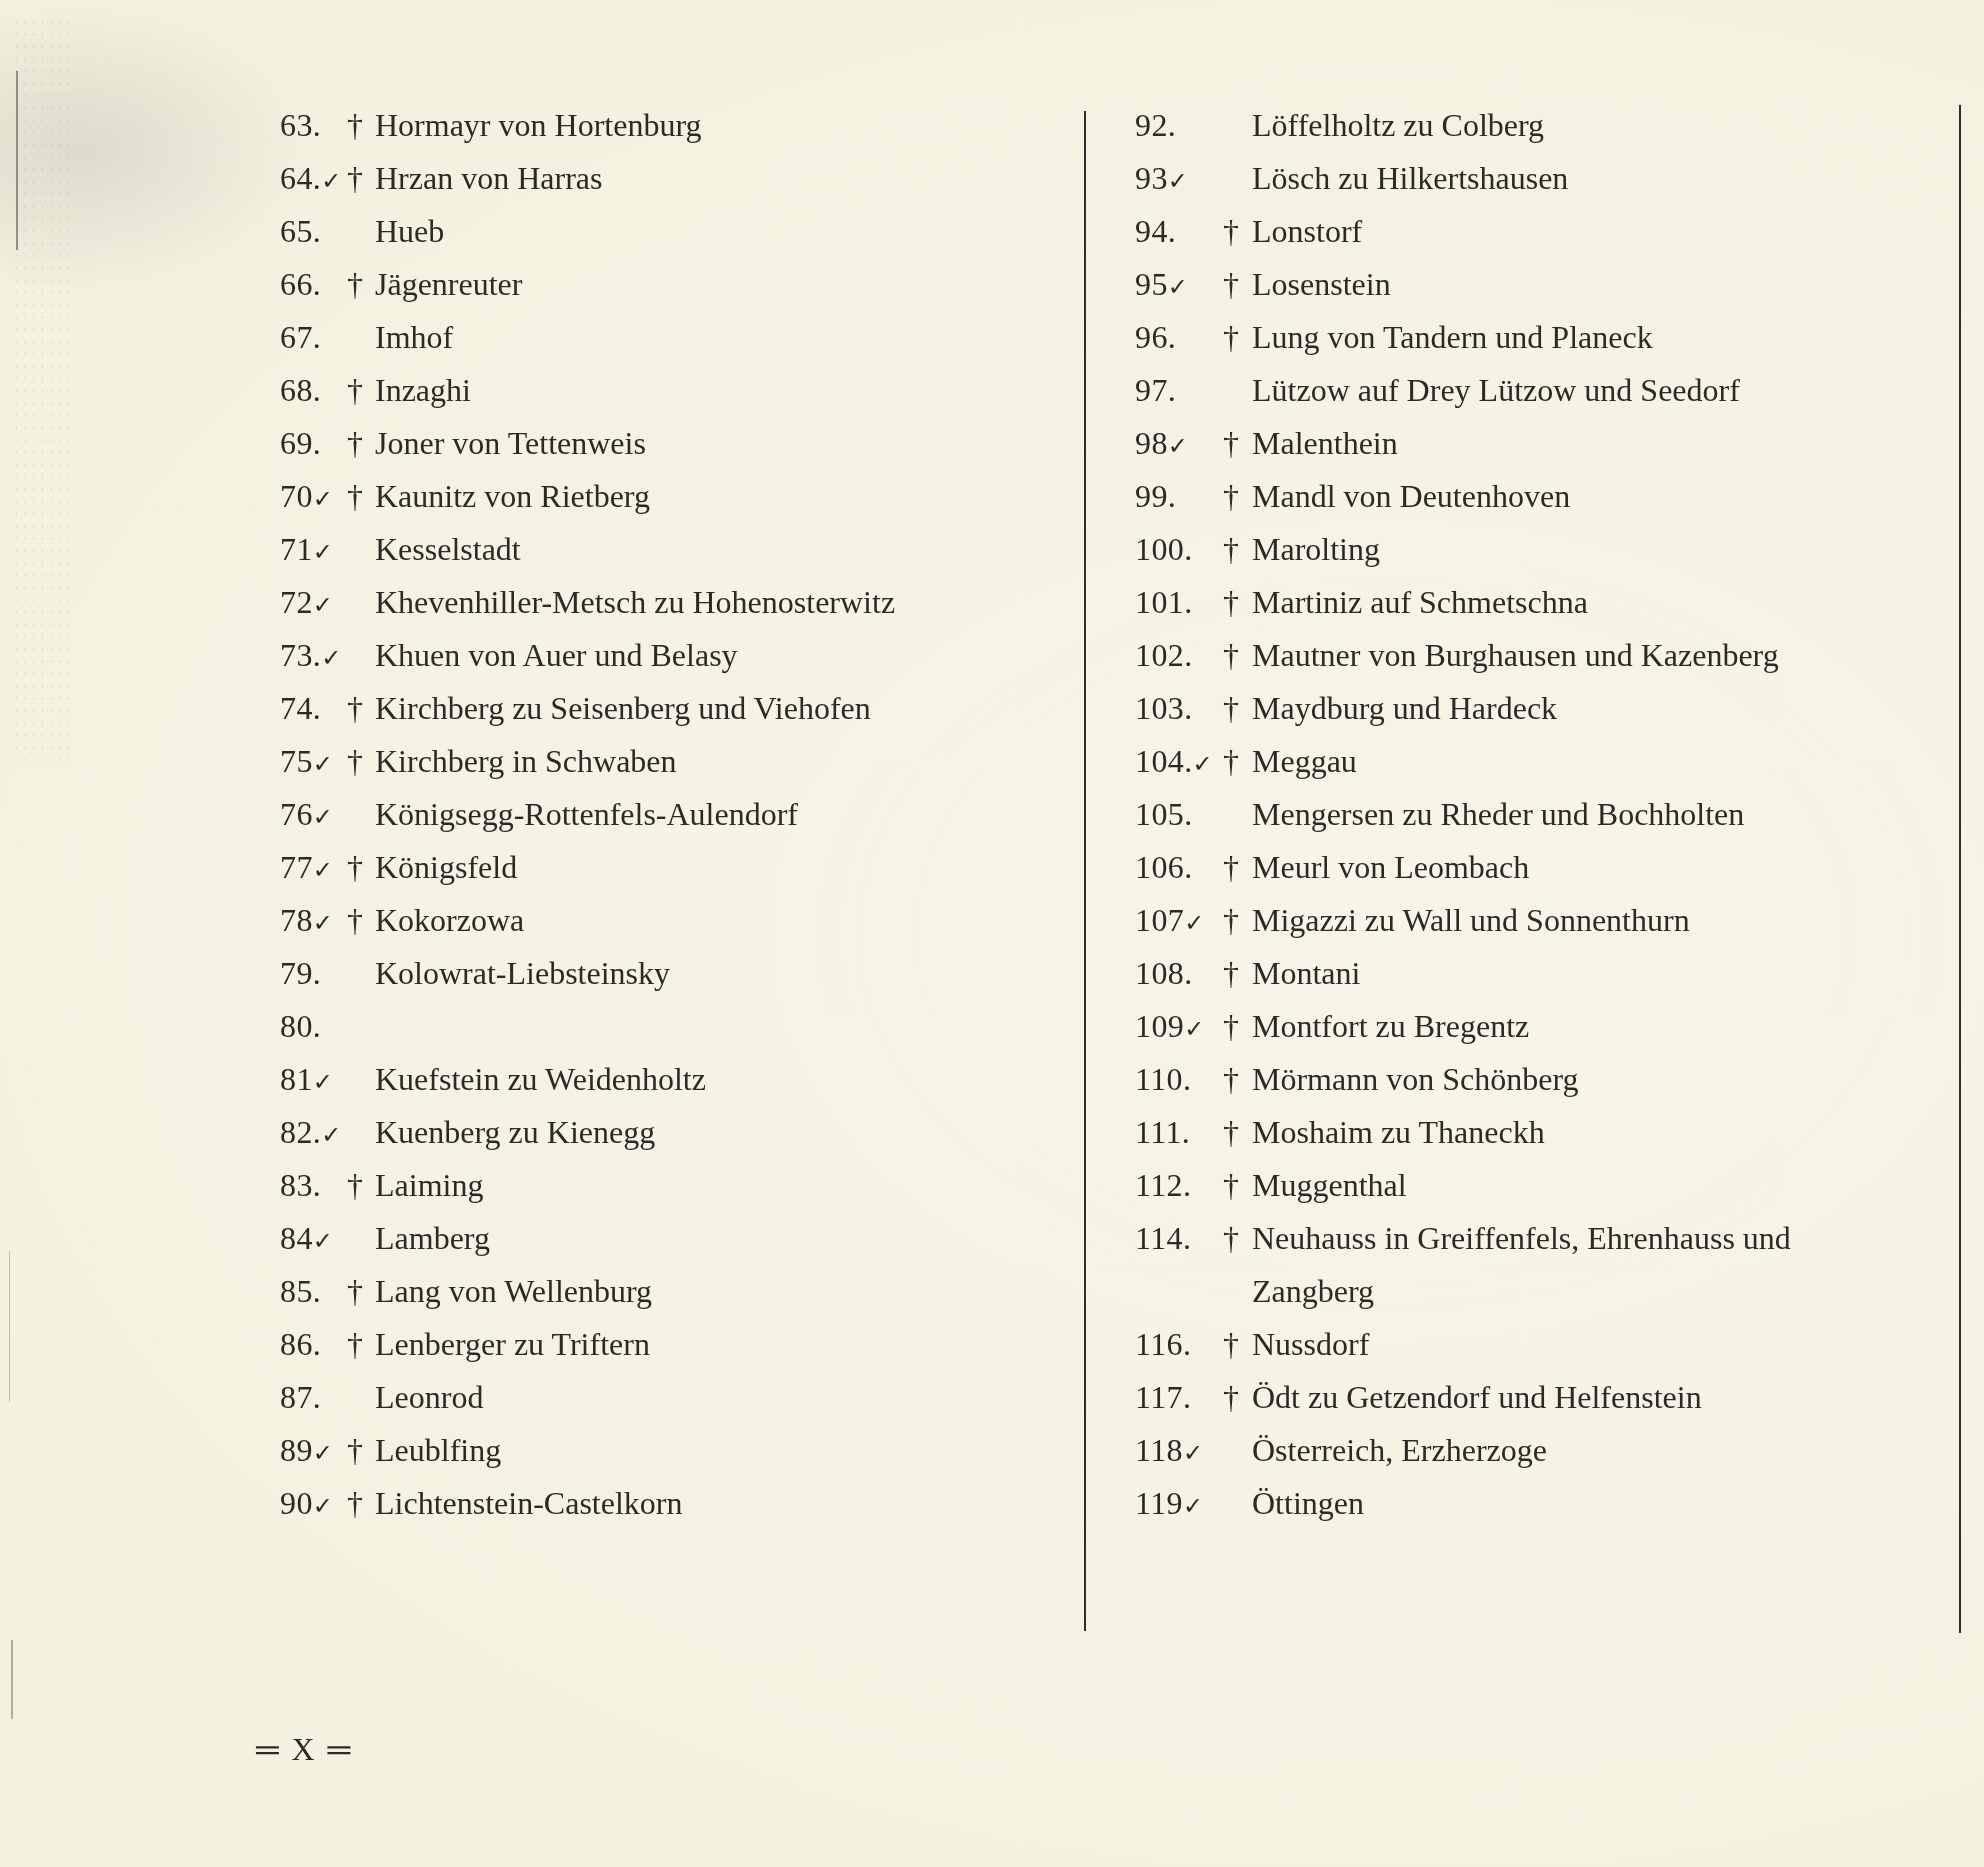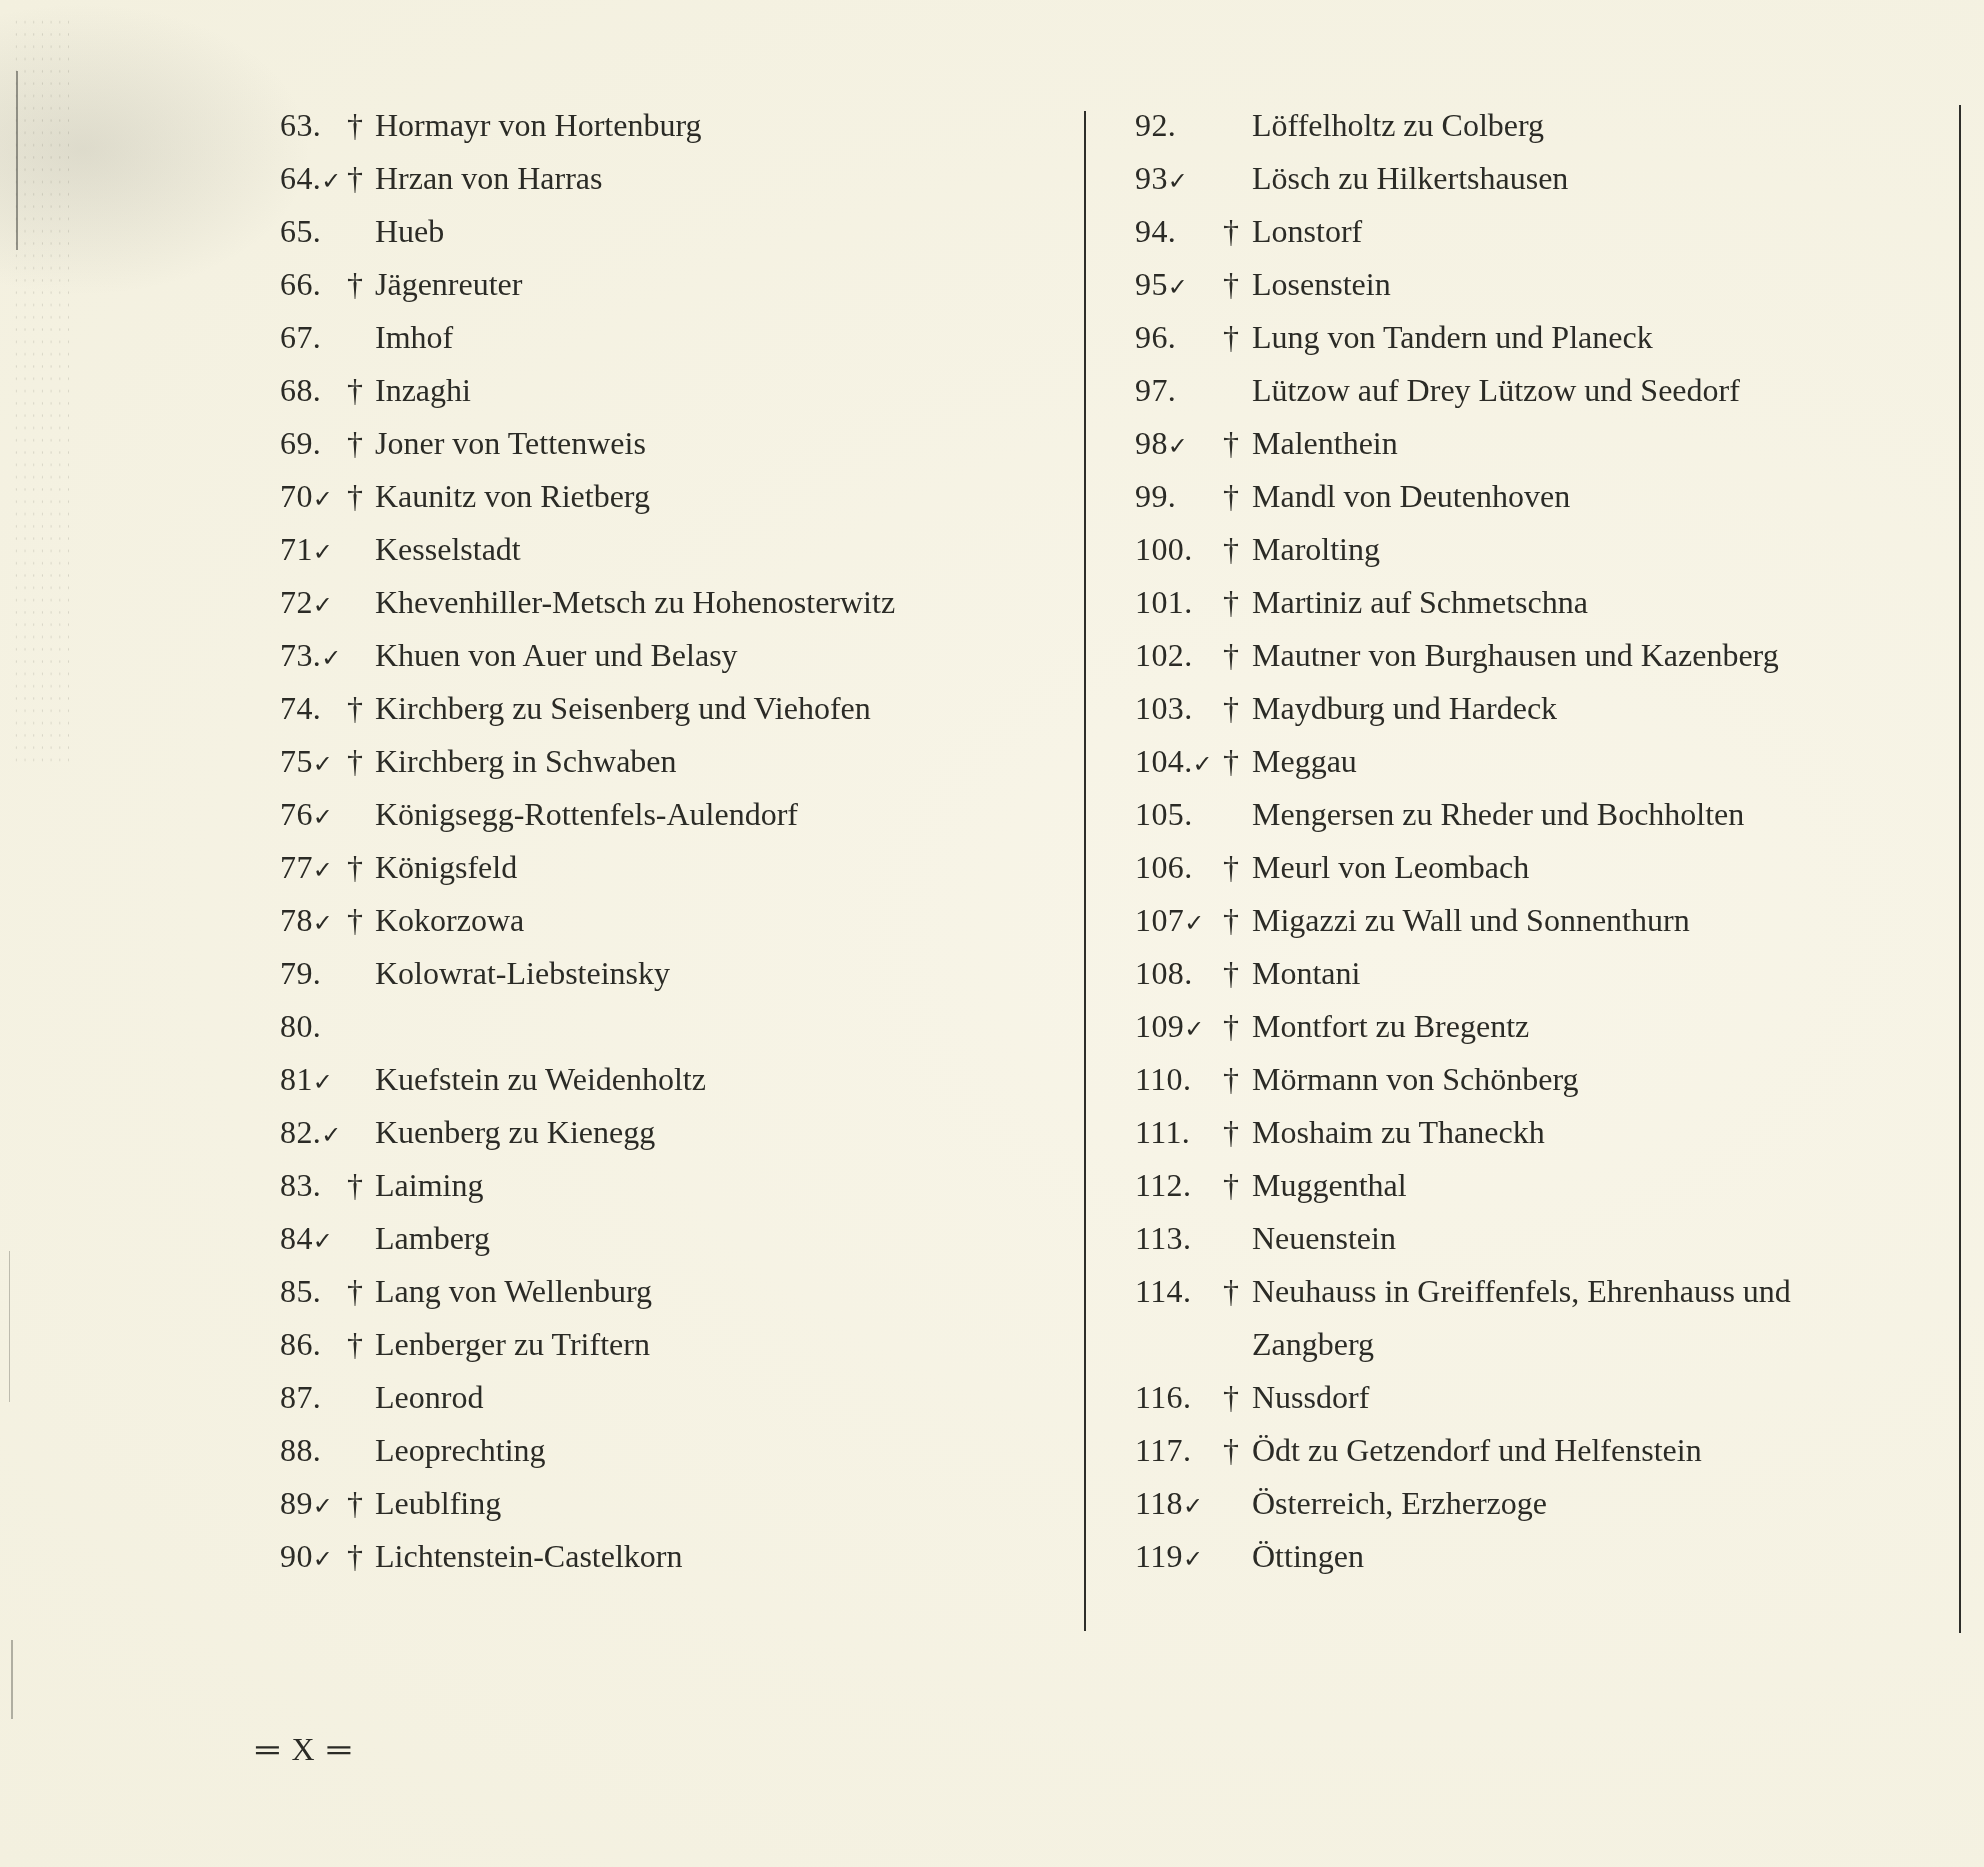--- a/index.html
+++ b/index.html
@@ -169,24 +169,20 @@
       <div class="entry">
         <span class="num"><span>86.</span></span>
         <span class="dagger">†</span>
         <span class="name">Lenberger zu Triftern</span>
       </div>
       <div class="entry">
         <span class="num"><span>87.</span></span>
         <span class="name">Leonrod</span>
       </div>
       <div class="entry">
-        <span class="num"><span>88.</span></span>
-        <span class="name">Leoprechting</span>
-      </div>
-      <div class="entry">
         <span class="num"><span>89</span><span class="mark" style="font-size: 24px;">✓</span></span>
         <span class="dagger">†</span>
         <span class="name">Leublfing</span>
       </div>
       <div class="entry">
         <span class="num"><span>90</span><span class="mark" style="font-size: 24px;">✓</span></span>
         <span class="dagger">†</span>
         <span class="name">Lichtenstein-Castelkorn</span>
       </div>
     </div>
@@ -287,24 +283,20 @@
         <span class="num"><span>111.</span></span>
         <span class="dagger">†</span>
         <span class="name">Moshaim zu Thaneckh</span>
       </div>
       <div class="entry">
         <span class="num"><span>112.</span></span>
         <span class="dagger">†</span>
         <span class="name">Muggenthal</span>
       </div>
       <div class="entry">
-        <span class="num"><span>113.</span></span>
-        <span class="name">Neuenstein</span>
-      </div>
-      <div class="entry">
         <span class="num"><span>114.</span></span>
         <span class="dagger">†</span>
         <span class="name">Neuhauss in Greiffenfels, Ehrenhauss und</span>
       </div>
       <div class="entry cont">
         <span class="name">Zangberg</span>
       </div>
       <div class="entry">
         <span class="num"><span>116.</span></span>
         <span class="dagger">†</span>

